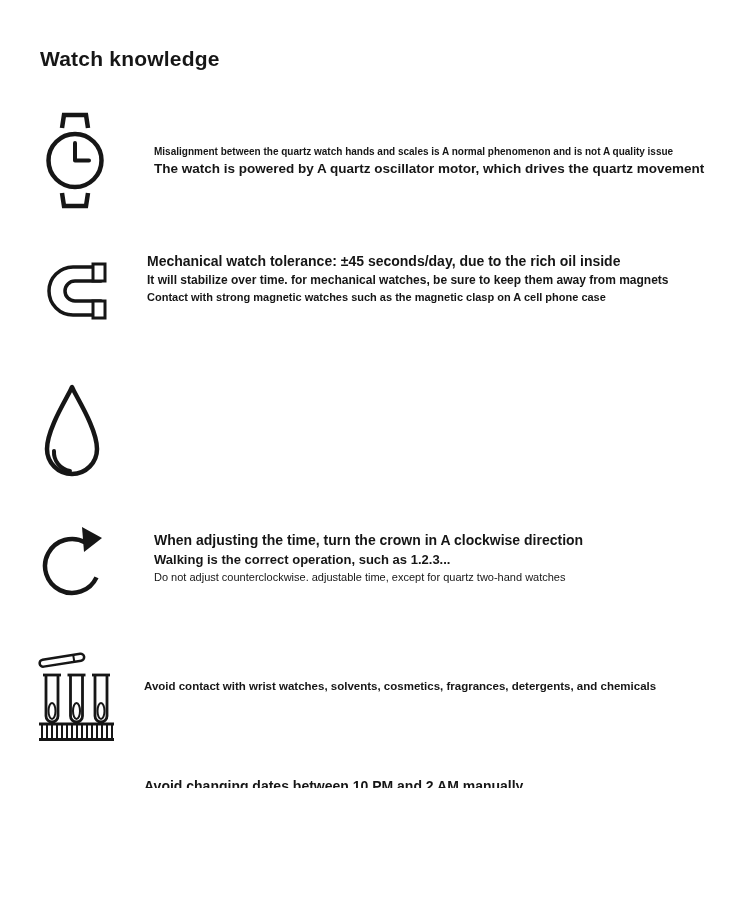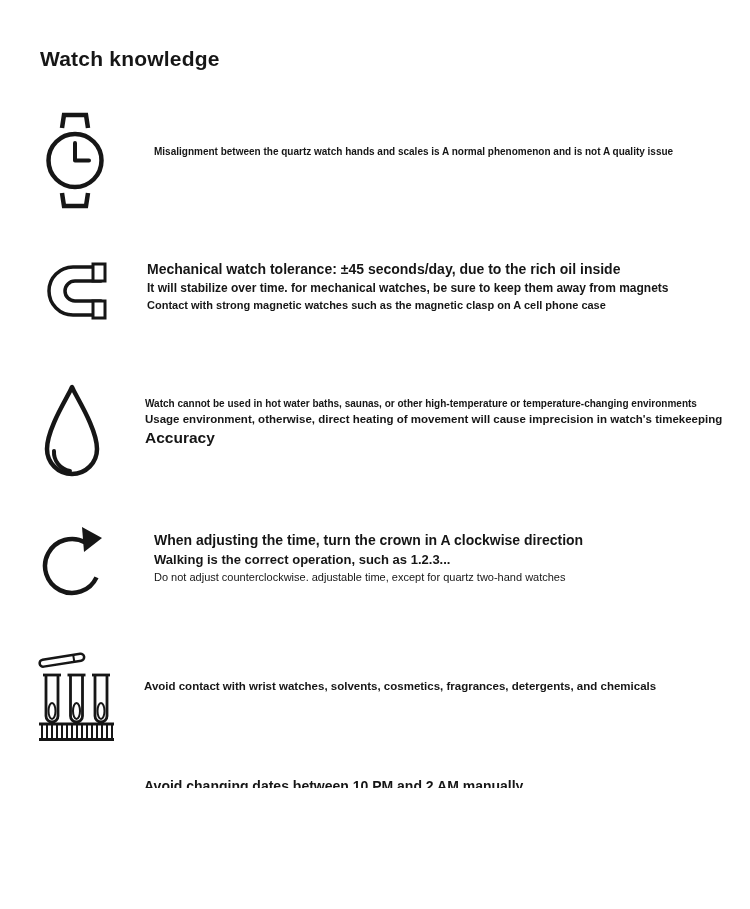--- a/index.html
+++ b/index.html
@@ -15,21 +15,21 @@
   .txt p { margin: 4px; white-space: nowrap; color: #161616; }
 
   
   #icon-0 { left: 45px; top: 112px; }
   #txt-0  { left: 150px; top: 142px; }
   .s0l0 { font-size: 10px;   font-weight: 700; margin-left: 18px; }
   .s0l1 { font-size: 13.5px; font-weight: 700; margin-top: 7px; }
 
   
   #icon-1 { left: 45px; top: 262px; }
-  #txt-1  { left: 143px; top: 257px; }
+  #txt-1  { left: 143px; top: 249px; }
   .s1l0 { font-size: 14px; font-weight: 700; margin-left: 7px; }
   .s1l1 { font-size: 12px; font-weight: 700; margin-left: 14px; margin-top: 8px; }
   .s1l2 { font-size: 11px; font-weight: 600; margin-top: 9px; }
 
   
   #icon-2 { left: 40px; top: 383px; }
   #txt-2  { left: 141px; top: 394px; }
   .s2l0 { font-size: 10px;   font-weight: 700; }
   .s2l1 { font-size: 11.5px; font-weight: 700; margin-left: 7px; margin-top: 9px; }
   .s2l2 { font-size: 15.5px; font-weight: 700; margin-left: 9px; margin-top: 8px; }
@@ -65,45 +65,41 @@
   <div class="icon" id="icon-0">
     <svg width="60" height="97" viewBox="0 0 60 97">
       <path d="M17 16 L19 3 H41 L43 16" fill="none" stroke="currentColor" stroke-width="4.5"></path>
       <path d="M17 81 L19 94 H41 L43 81" fill="none" stroke="currentColor" stroke-width="4.5"></path>
       <circle cx="30" cy="48.5" r="26.5" fill="none" stroke="currentColor" stroke-width="4.5"></circle>
       <path d="M30 31 V48.5 H44" fill="none" stroke="currentColor" stroke-width="4" stroke-linecap="round" stroke-linejoin="round"></path>
     </svg>
   </div>
   <div class="txt" id="txt-0">
     <p class="s0l0">Misalignment between the quartz watch hands and scales is A normal phenomenon and is not A quality issue</p>
+    <p class="s0l1">The watch is powered by A quartz oscillator motor, which drives the quartz movement</p>
   </div>
 
   <div class="icon" id="icon-1">
     <svg width="62" height="58" viewBox="0 0 62 58">
       <path d="M56 5 H28 A24 24 0 0 0 28 53 H56 V39 H30 A10 10 0 0 1 30 19 H56 Z" fill="none" stroke="currentColor" stroke-width="3.5" stroke-linejoin="round"></path>
       <rect x="48" y="2" width="12" height="17" fill="#ffffff" stroke="currentColor" stroke-width="3"></rect>
       <rect x="48" y="39" width="12" height="17" fill="#ffffff" stroke="currentColor" stroke-width="3"></rect>
     </svg>
   </div>
   <div class="txt" id="txt-1">
     <p class="s1l0">Mechanical watch tolerance: ±45 seconds/day, due to the rich oil inside</p>
     <p class="s1l1">It will stabilize over time. for mechanical watches, be sure to keep them away from magnets</p>
     <p class="s1l2">Contact with strong magnetic watches such as the magnetic clasp on A cell phone case</p>
   </div>
 
   <div class="icon" id="icon-2">
     <svg width="64" height="97" viewBox="0 0 64 97">
       <path d="M32 4 C29 12 7 45 7 66 A25 25 0 0 0 57 66 C57 45 35 12 32 4 Z" fill="none" stroke="currentColor" stroke-width="4.5" stroke-linejoin="round"></path>
       <path d="M14 68 A19 19 0 0 0 30 88" fill="none" stroke="currentColor" stroke-width="4" stroke-linecap="round"></path>
     </svg>
-  </div>
-  <div class="txt" id="txt-2">
-    <p class="s2l0">Watch cannot be used in hot water baths, saunas, or other high-temperature or temperature-changing environments</p>
-    <p class="s2l1">Usage environment, otherwise, direct heating of movement will cause imprecision in watch's timekeeping</p>
-    <p class="s2l2">Accuracy</p>
   </div>
 
   <div class="icon" id="icon-3">
     <svg width="66" height="78" viewBox="0 0 66 78">
       <path d="M43.5 18.6 A27 27 0 1 0 54.5 53.4" fill="none" stroke="currentColor" stroke-width="4.5"></path>
       <polygon points="40,3 60,14 42,28" fill="currentColor" stroke="none"></polygon>
     </svg>
   </div>
   <div class="txt" id="txt-3">
     <p class="s3l0">When adjusting the time, turn the crown in A clockwise direction</p>

